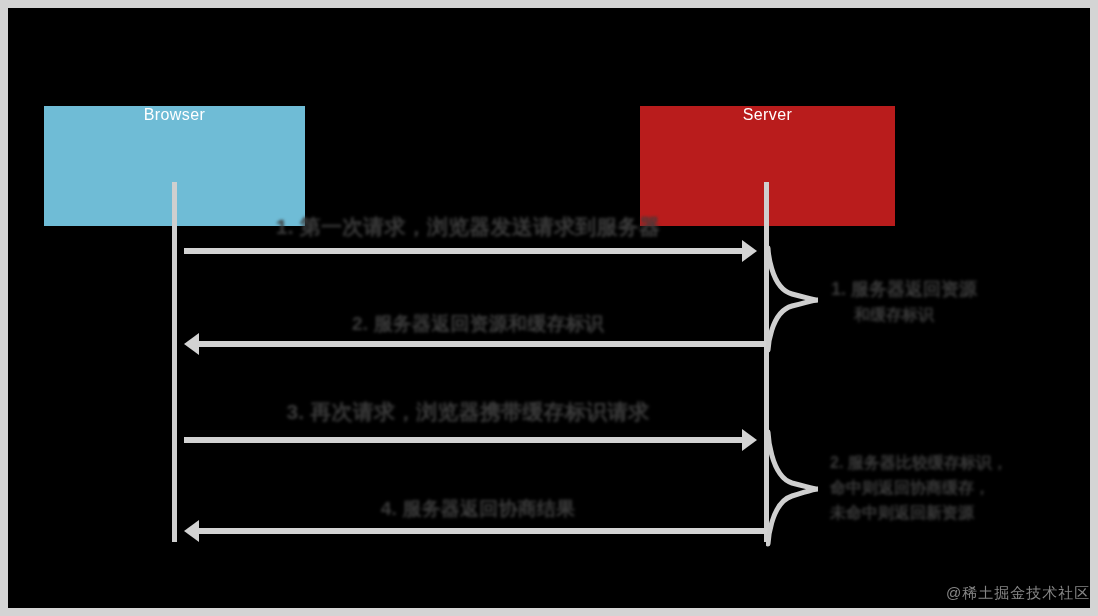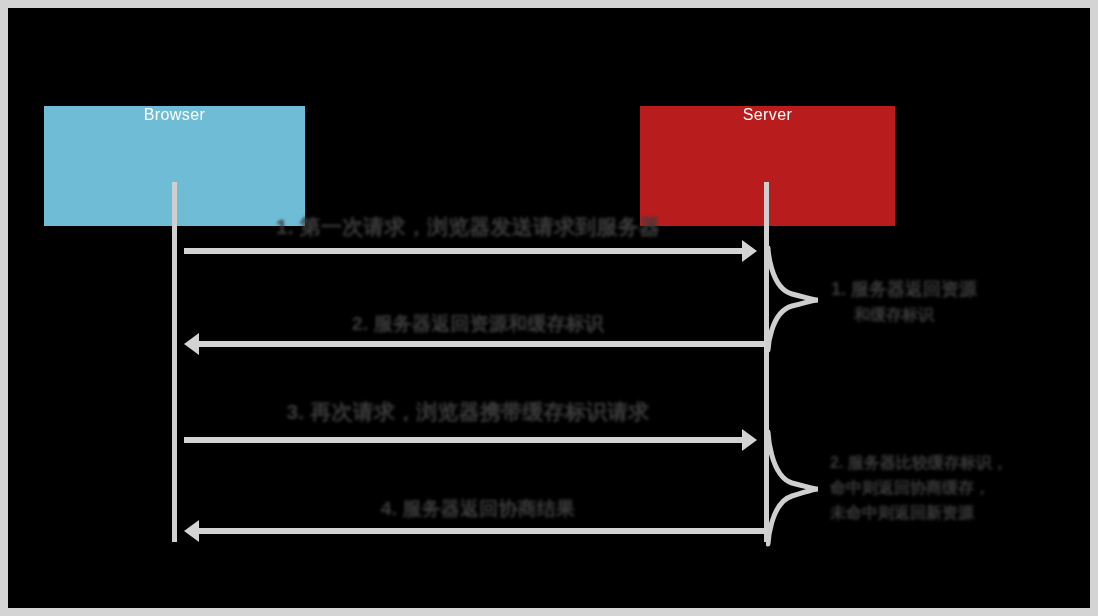--- a/index.html
+++ b/index.html
@@ -146,15 +146,16 @@
     <div class="note-text" style="left:823px; top:268px; font-size:18px;">1. 服务器返回资源</div>
     <div class="note-text" style="left:846px; top:295px; font-size:16px;">和缓存标识</div>
 
     <svg class="brace" style="left:758px; top:420px;" width="70" height="120" viewBox="0 0 70 120">
       <path d="M2,4 C2,4 4,48 26,55 C46,60 48,61 52,61 C48,61 46,62 26,68 C4,75 2,116 2,116" fill="none" stroke="#cfcfcf" stroke-width="5" stroke-linecap="round"></path>
     </svg>
     <div class="note-text" style="left:822px; top:443px;">2. 服务器比较缓存标识，</div>
     <div class="note-text" style="left:822px; top:468px;">命中则返回协商缓存，</div>
     <div class="note-text" style="left:822px; top:493px;">未命中则返回新资源</div>
 
+    <div class="watermark" style="left:938px; top:576px;">@稀土掘金技术社区</div>
 
   </div>
 </div>
 
 </body></html>

